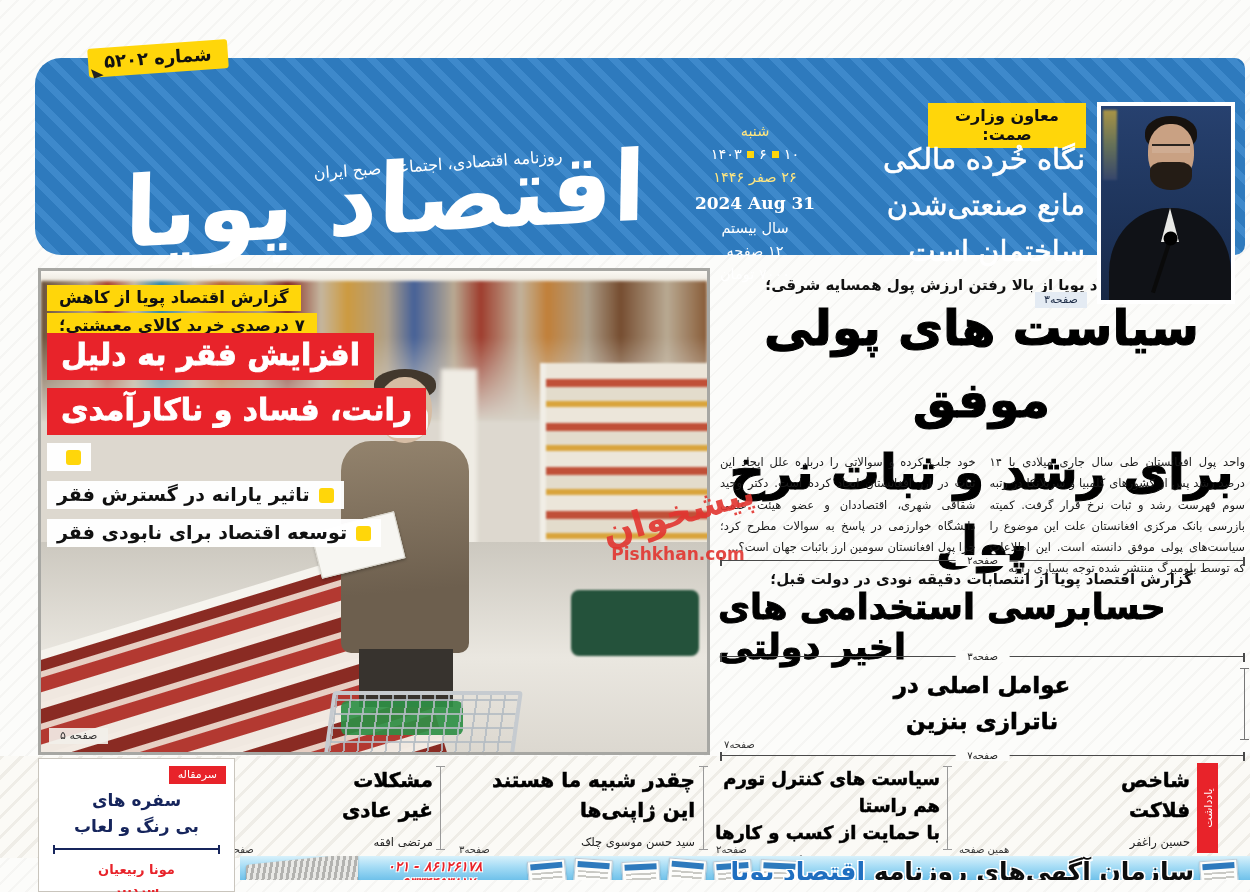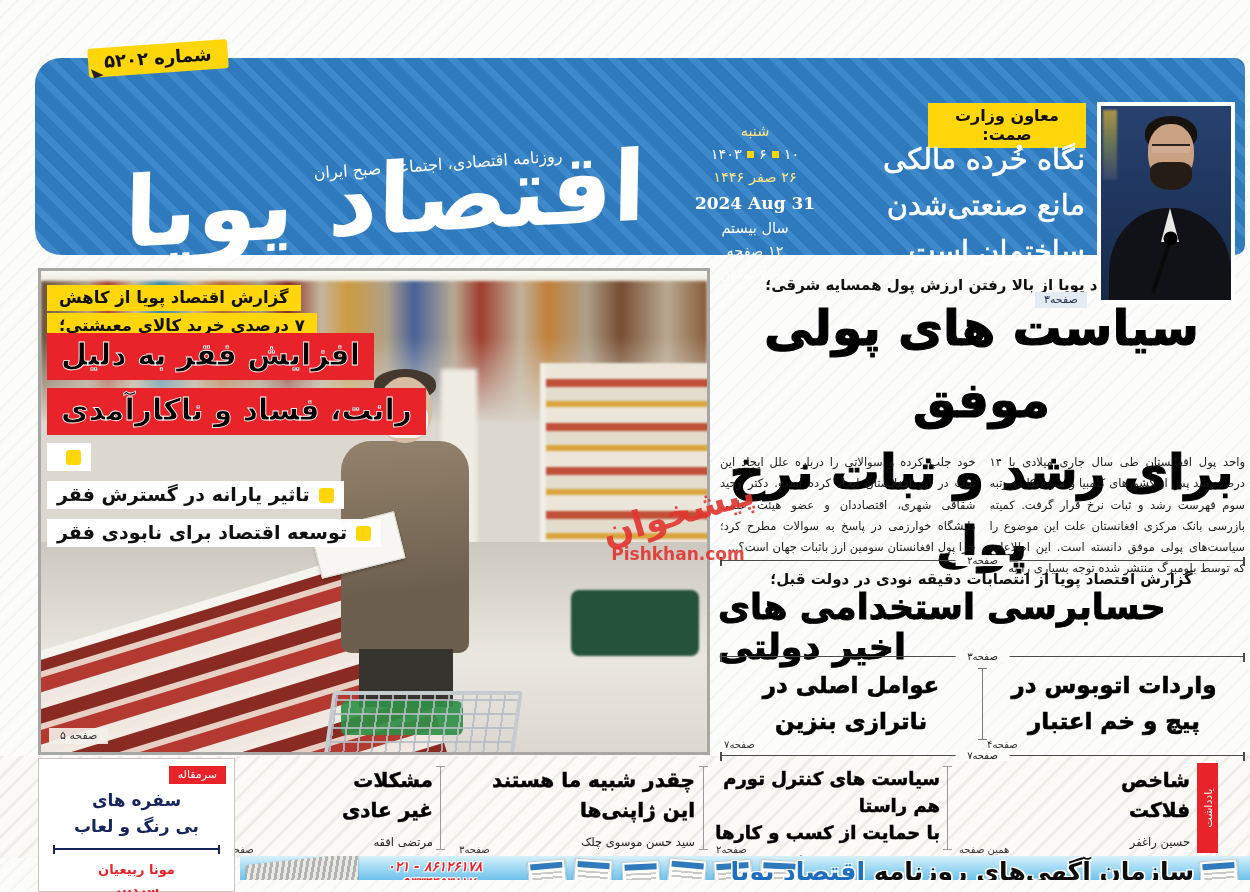--- a/index.html
+++ b/index.html
@@ -72,21 +72,21 @@
       border:1px solid #d8d5cc; transform:rotate(-14deg); box-shadow:0 2px 3px rgba(0,0,0,.25); }
   .man-legs { position:absolute; left:318px; top:378px; width:94px; height:58px; background:#37332e; }
   .mk-cart { position:absolute; left:284px; top:420px; width:190px; height:112px; border:4px solid #c6cbd0;
       border-radius:4px; transform:skewX(-8deg); background:
       repeating-linear-gradient(90deg,rgba(180,188,195,.85) 0 2px,transparent 2px 14px),
       repeating-linear-gradient(0deg,rgba(180,188,195,.85) 0 2px,transparent 2px 14px); }
   .cart-green { position:absolute; left:300px; top:430px; width:122px; height:34px; background:#2f8f45; border-radius:6px; opacity:.92; }
 
   .ph-kicker-line { position:absolute; left:6px; background:#ffd60a; color:#111; font-weight:bold; font-size:16.5px;
       padding:3px 12px 4px; direction:rtl; white-space:nowrap; z-index:6; }
-  .ph-red { position:absolute; left:6px; background:#e8232a; color:#000000; font-weight:bold; font-size:30px;
+  .ph-red { position:absolute; left:6px; background:#e8232a; color:#ffffff; font-weight:bold; font-size:30px;
       padding:4px 14px 8px; direction:rtl; white-space:nowrap; z-index:6; -webkit-text-stroke:.8px #fff; }
   .ph-bullet { position:absolute; left:6px; background:rgba(255,255,255,.97); color:#111; font-weight:bold;
       font-size:19px; padding:2px 10px 4px; direction:rtl; white-space:nowrap; z-index:6; }
   .ph-bullet .bsq { display:inline-block; width:15px; height:15px; background:#ffd60a; border-radius:3px;
       margin-left:9px; vertical-align:-2px; }
   .ph-page { position:absolute; left:8px; bottom:8px; background:rgba(242,240,234,.9); color:#333; font-size:11px;
       padding:1px 11px 2px; direction:rtl; z-index:6; }
 
   
   .kick { position:absolute; width:527px; left:718px; text-align:center; font-weight:bold; font-size:15px;
@@ -249,25 +249,20 @@
 
   <div class="kick" style="top:570px;">گزارش اقتصاد پویا از انتصابات دقیقه نودی در دولت قبل؛</div>
   <div class="story2-title">حسابرسی استخدامی های اخیر دولتی</div>
   <div class="rule" style="top:656px;">
       <i class="l"></i>
       <i class="r"></i>
       <span>صفحه۳</span>
     </div>
 
   <div class="midrow">
-    <div class="midcell">
-      <div>واردات اتوبوس در</div>
-      <div>پیچ و خم اعتبار</div>
-      <span class="pg">صفحه۴</span>
-    </div>
     <div class="mid-div"></div>
     <div class="midcell">
       <div>عوامل اصلی در</div>
       <div>ناترازی بنزین</div>
       <span class="pg">صفحه۷</span>
     </div>
   </div>
   <div class="rule" style="top:755px;">
       <i class="l"></i>
       <i class="r"></i>

